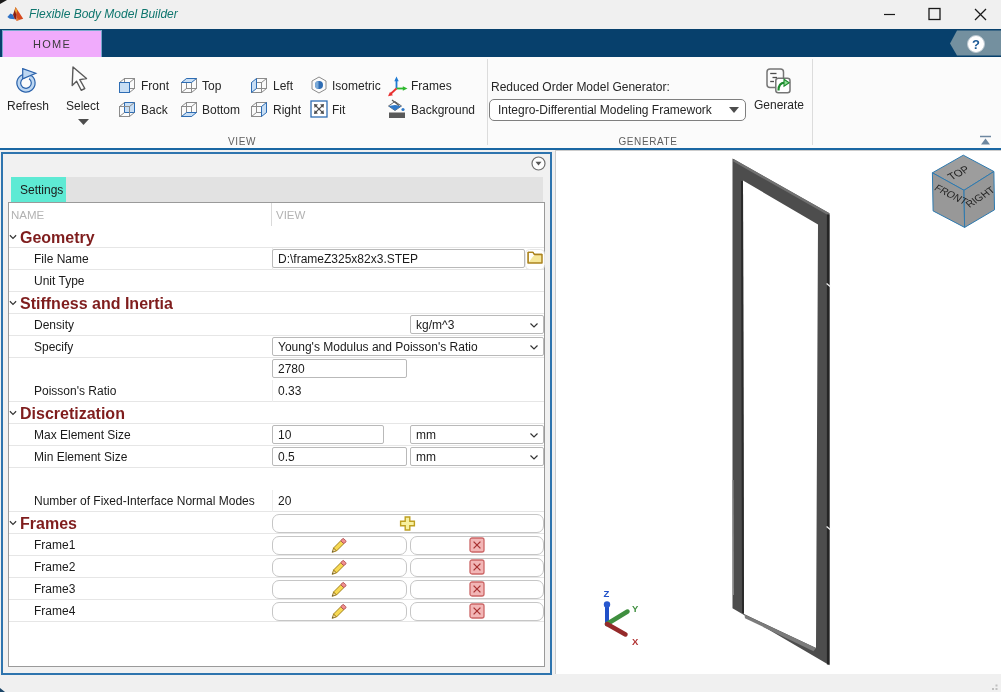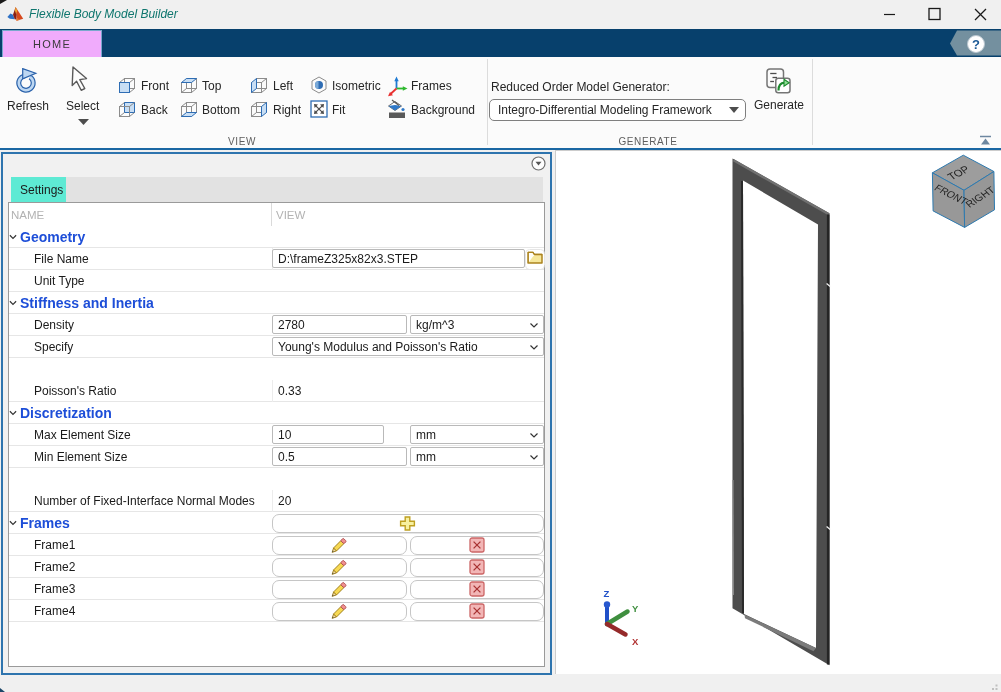--- a/index.html
+++ b/index.html
@@ -20,21 +20,21 @@
   #blueline { left:0; top:148px; width:1001px; height:2px; background:#1a67a3; }
   .riblabel { font-size:12px; color:#262626; }
   
   #leftpanel { left:1px; top:152px; width:551px; height:523px; background:#f1f1f1; border:2px solid #2e74ae; }
   #tabstrip { left:11px; top:177px; width:532px; height:25px; background:#e2e2e2; }
   #settingstab { left:11px; top:177px; width:55px; height:25px; background:#5eead4; }
   #settingstab span { position:absolute; left:9px; top:6px; font-size:12px; color:#1a1a1a; }
   #table { left:8px; top:202px; width:537px; height:465px; background:#ffffff; border:1px solid #9a9a9a; }
   .row { position:absolute; left:0; width:535px; height:22px; border-bottom:1px solid #e6e6e6; background:#fff; }
   .rlabel { position:absolute; top:4px; font-size:12px; color:#1a1a1a; white-space:nowrap; }
-  .rbold  { position:absolute; left:11px; top:3px; font-size:14px; font-weight:bold; color:#1d4ed8; white-space:nowrap; }
+  .rbold  { position:absolute; left:11px; top:3px; font-size:16px; font-weight:bold; color:#7f1d1d; white-space:nowrap; }
   .chev { position:absolute; left:0px; top:8px; width:8px; height:6px; }
   .field { position:absolute; top:1px; height:19px; background:#fff; border:1px solid #b9b9b9; border-radius:2px; font-size:12px; color:#1a1a1a; padding:2px 0 0 5px; white-space:nowrap; overflow:hidden; }
   .combo { position:absolute; top:1px; height:19px; background:#fff; border:1px solid #b9b9b9; border-radius:2px; font-size:12px; color:#1a1a1a; padding:2px 0 0 5px; white-space:nowrap; }
   .cchev { position:absolute; right:5px; top:7px; width:8px; height:5px; }
   .plainval { position:absolute; left:269px; top:4px; font-size:12px; color:#1a1a1a; }
   .btn { position:absolute; top:1.5px; height:19px; background:#fff; border:1px solid #c6c6c6; border-radius:7px; }
   .colline { position:absolute; left:263px; top:0; width:1px; height:22px; background:#ececec; }
   
   #viewport { left:555px; top:150px; width:446px; height:524px; background:#ffffff; border-left:1px solid #cccccc; border-top:1px solid #cccccc; }
   
@@ -286,21 +286,21 @@
       <span class="rlabel" style="left:25px">Unit Type</span>
     </div>
     <div class="row" style="top:89px;">
       <svg class="chev" viewBox="0 0 9 6">
         <polyline points="1,1 4.5,4.5 8,1" fill="none" stroke="#333" stroke-width="1.3"></polyline>
       </svg>
       <span class="rbold">Stiffness and Inertia</span>
     </div>
     <div class="row" style="top:111px;">
       <span class="rlabel" style="left:25px">Density</span>
-      <span class="field" style="left:263px;width:135px;">2780</span>
+      <span class="field" style="left:263px;width:135px;margin-top:44px;">2780</span>
       <span class="combo" style="left:401px;width:134px;">kg/m^3<svg class="cchev" viewBox="0 0 8 5">
           <polyline points="0.5,0.5 4,4 7.5,0.5" fill="none" stroke="#333" stroke-width="1.2"></polyline>
         </svg></span>
     </div>
     <div class="row" style="top:133px;">
       <span class="rlabel" style="left:25px">Specify</span>
       <span class="combo" style="left:263px;width:272px;">Young's Modulus and Poisson's Ratio<svg class="cchev" viewBox="0 0 8 5">
           <polyline points="0.5,0.5 4,4 7.5,0.5" fill="none" stroke="#333" stroke-width="1.2"></polyline>
         </svg></span>
     </div>

